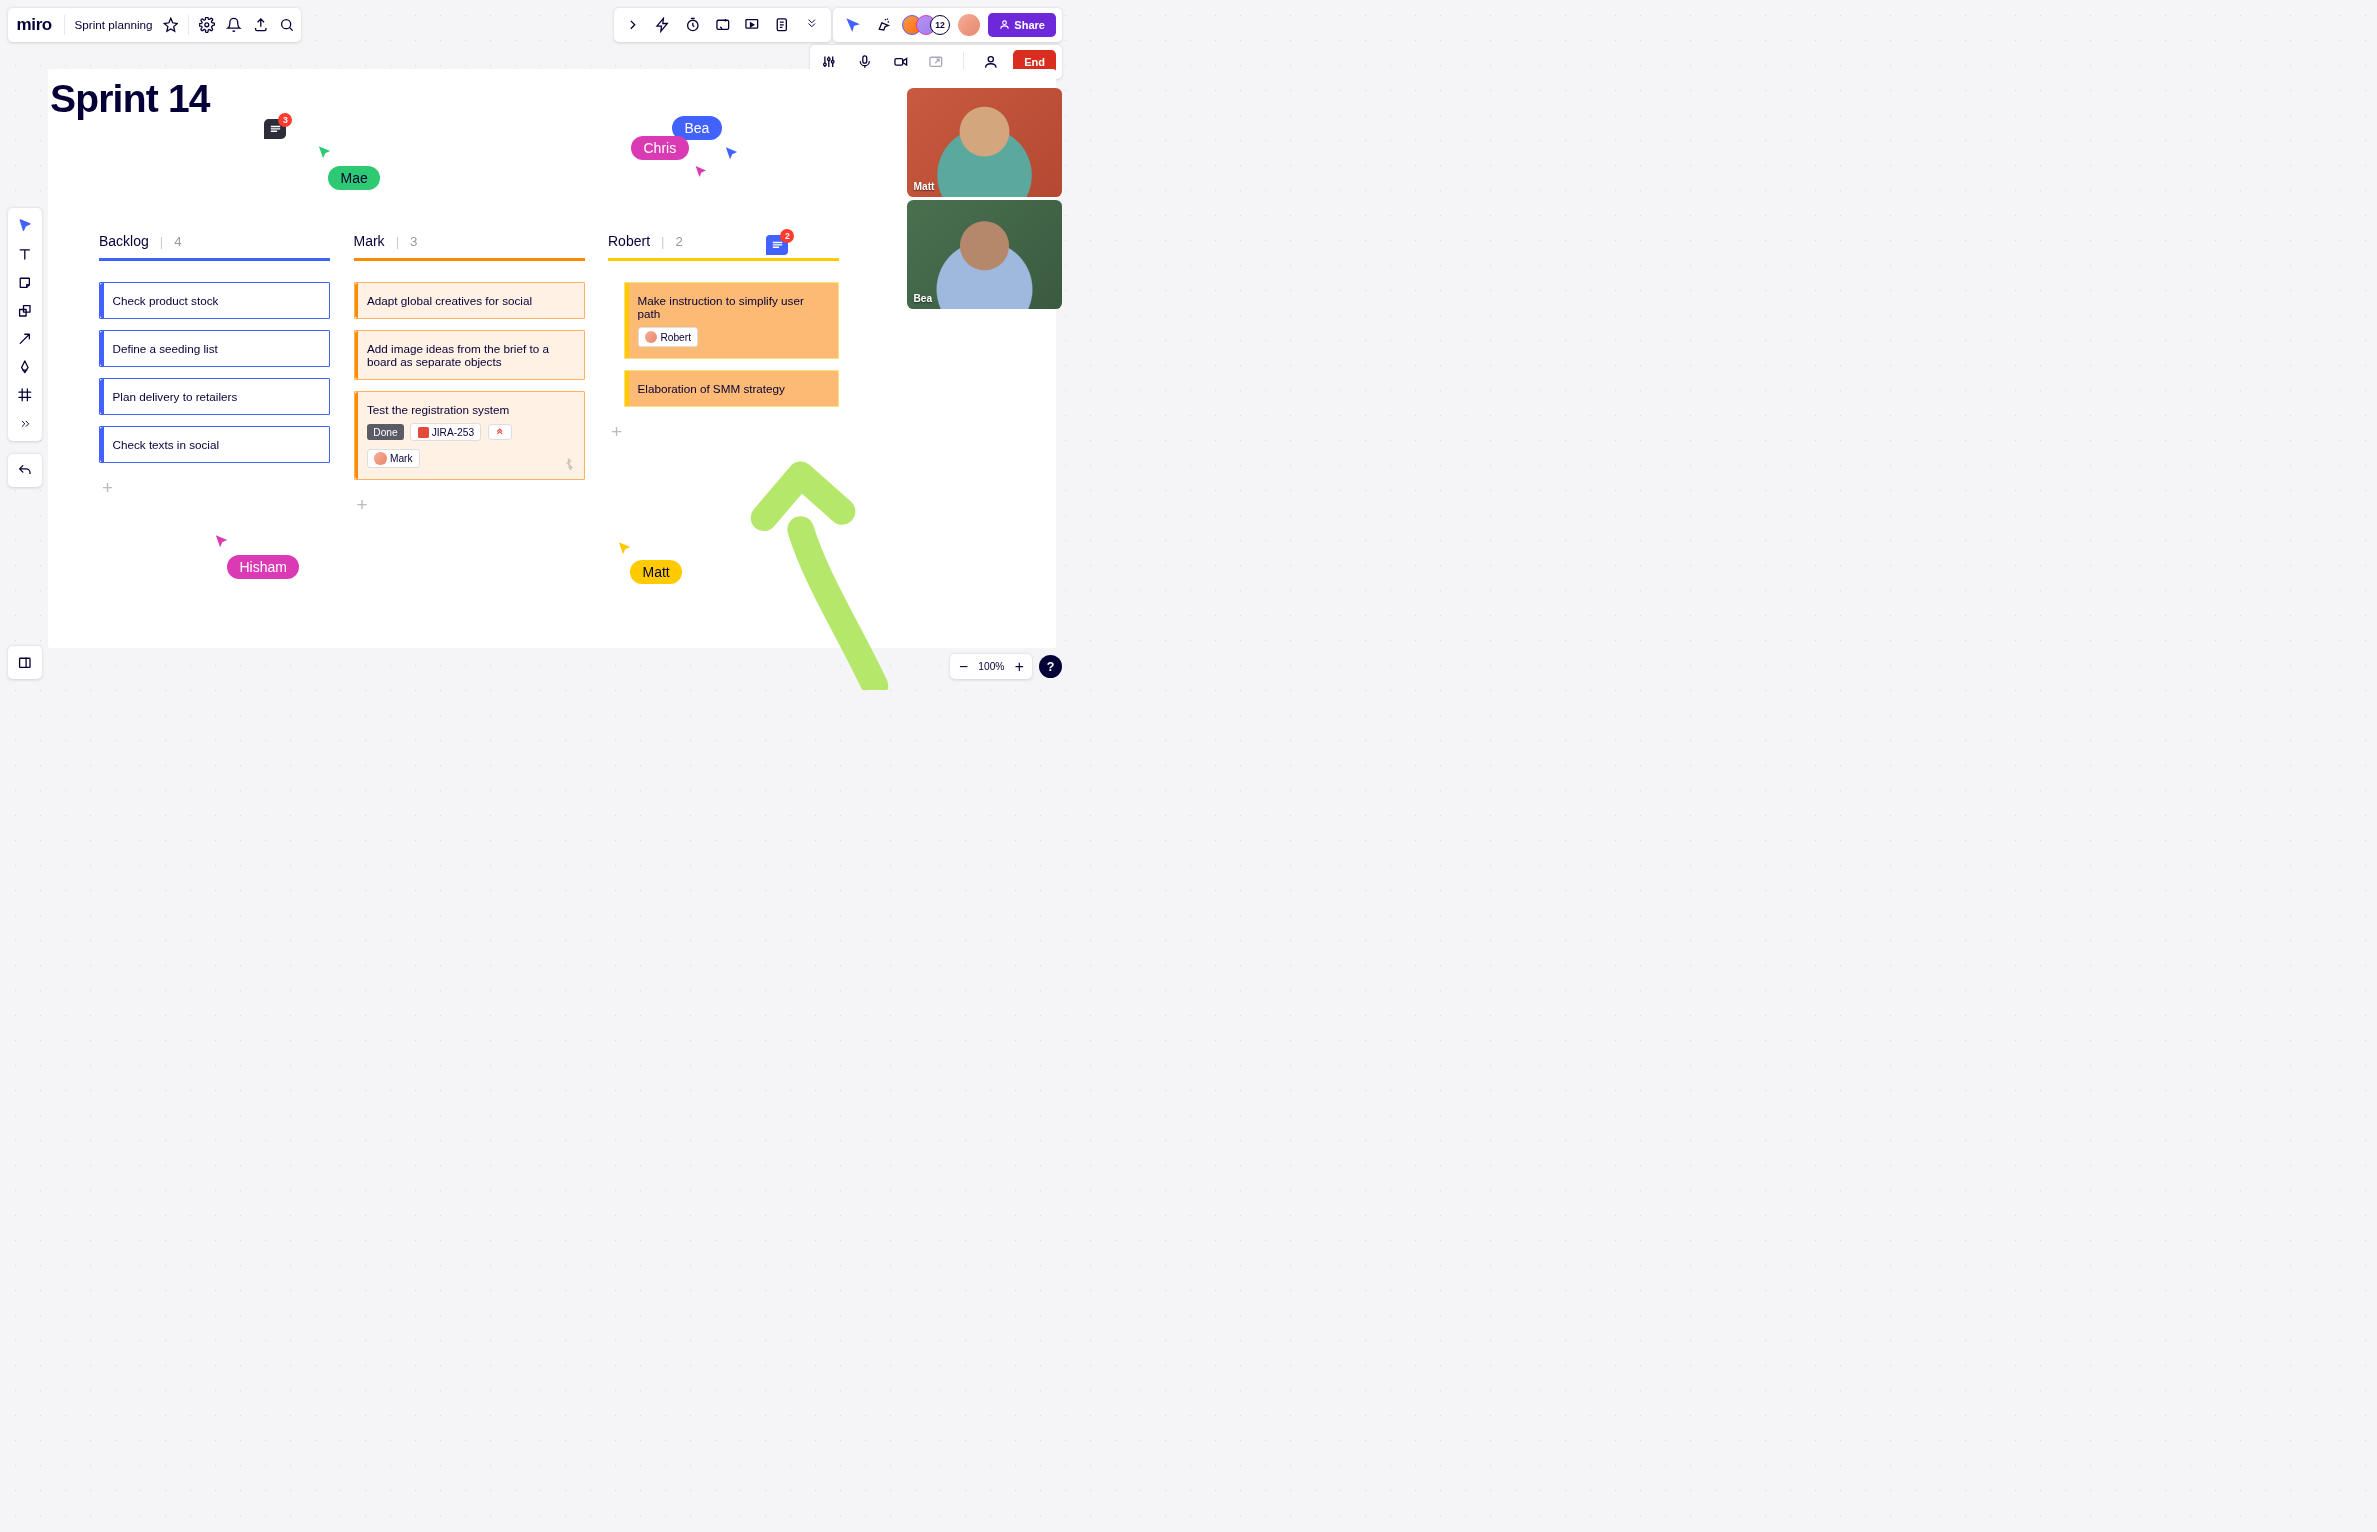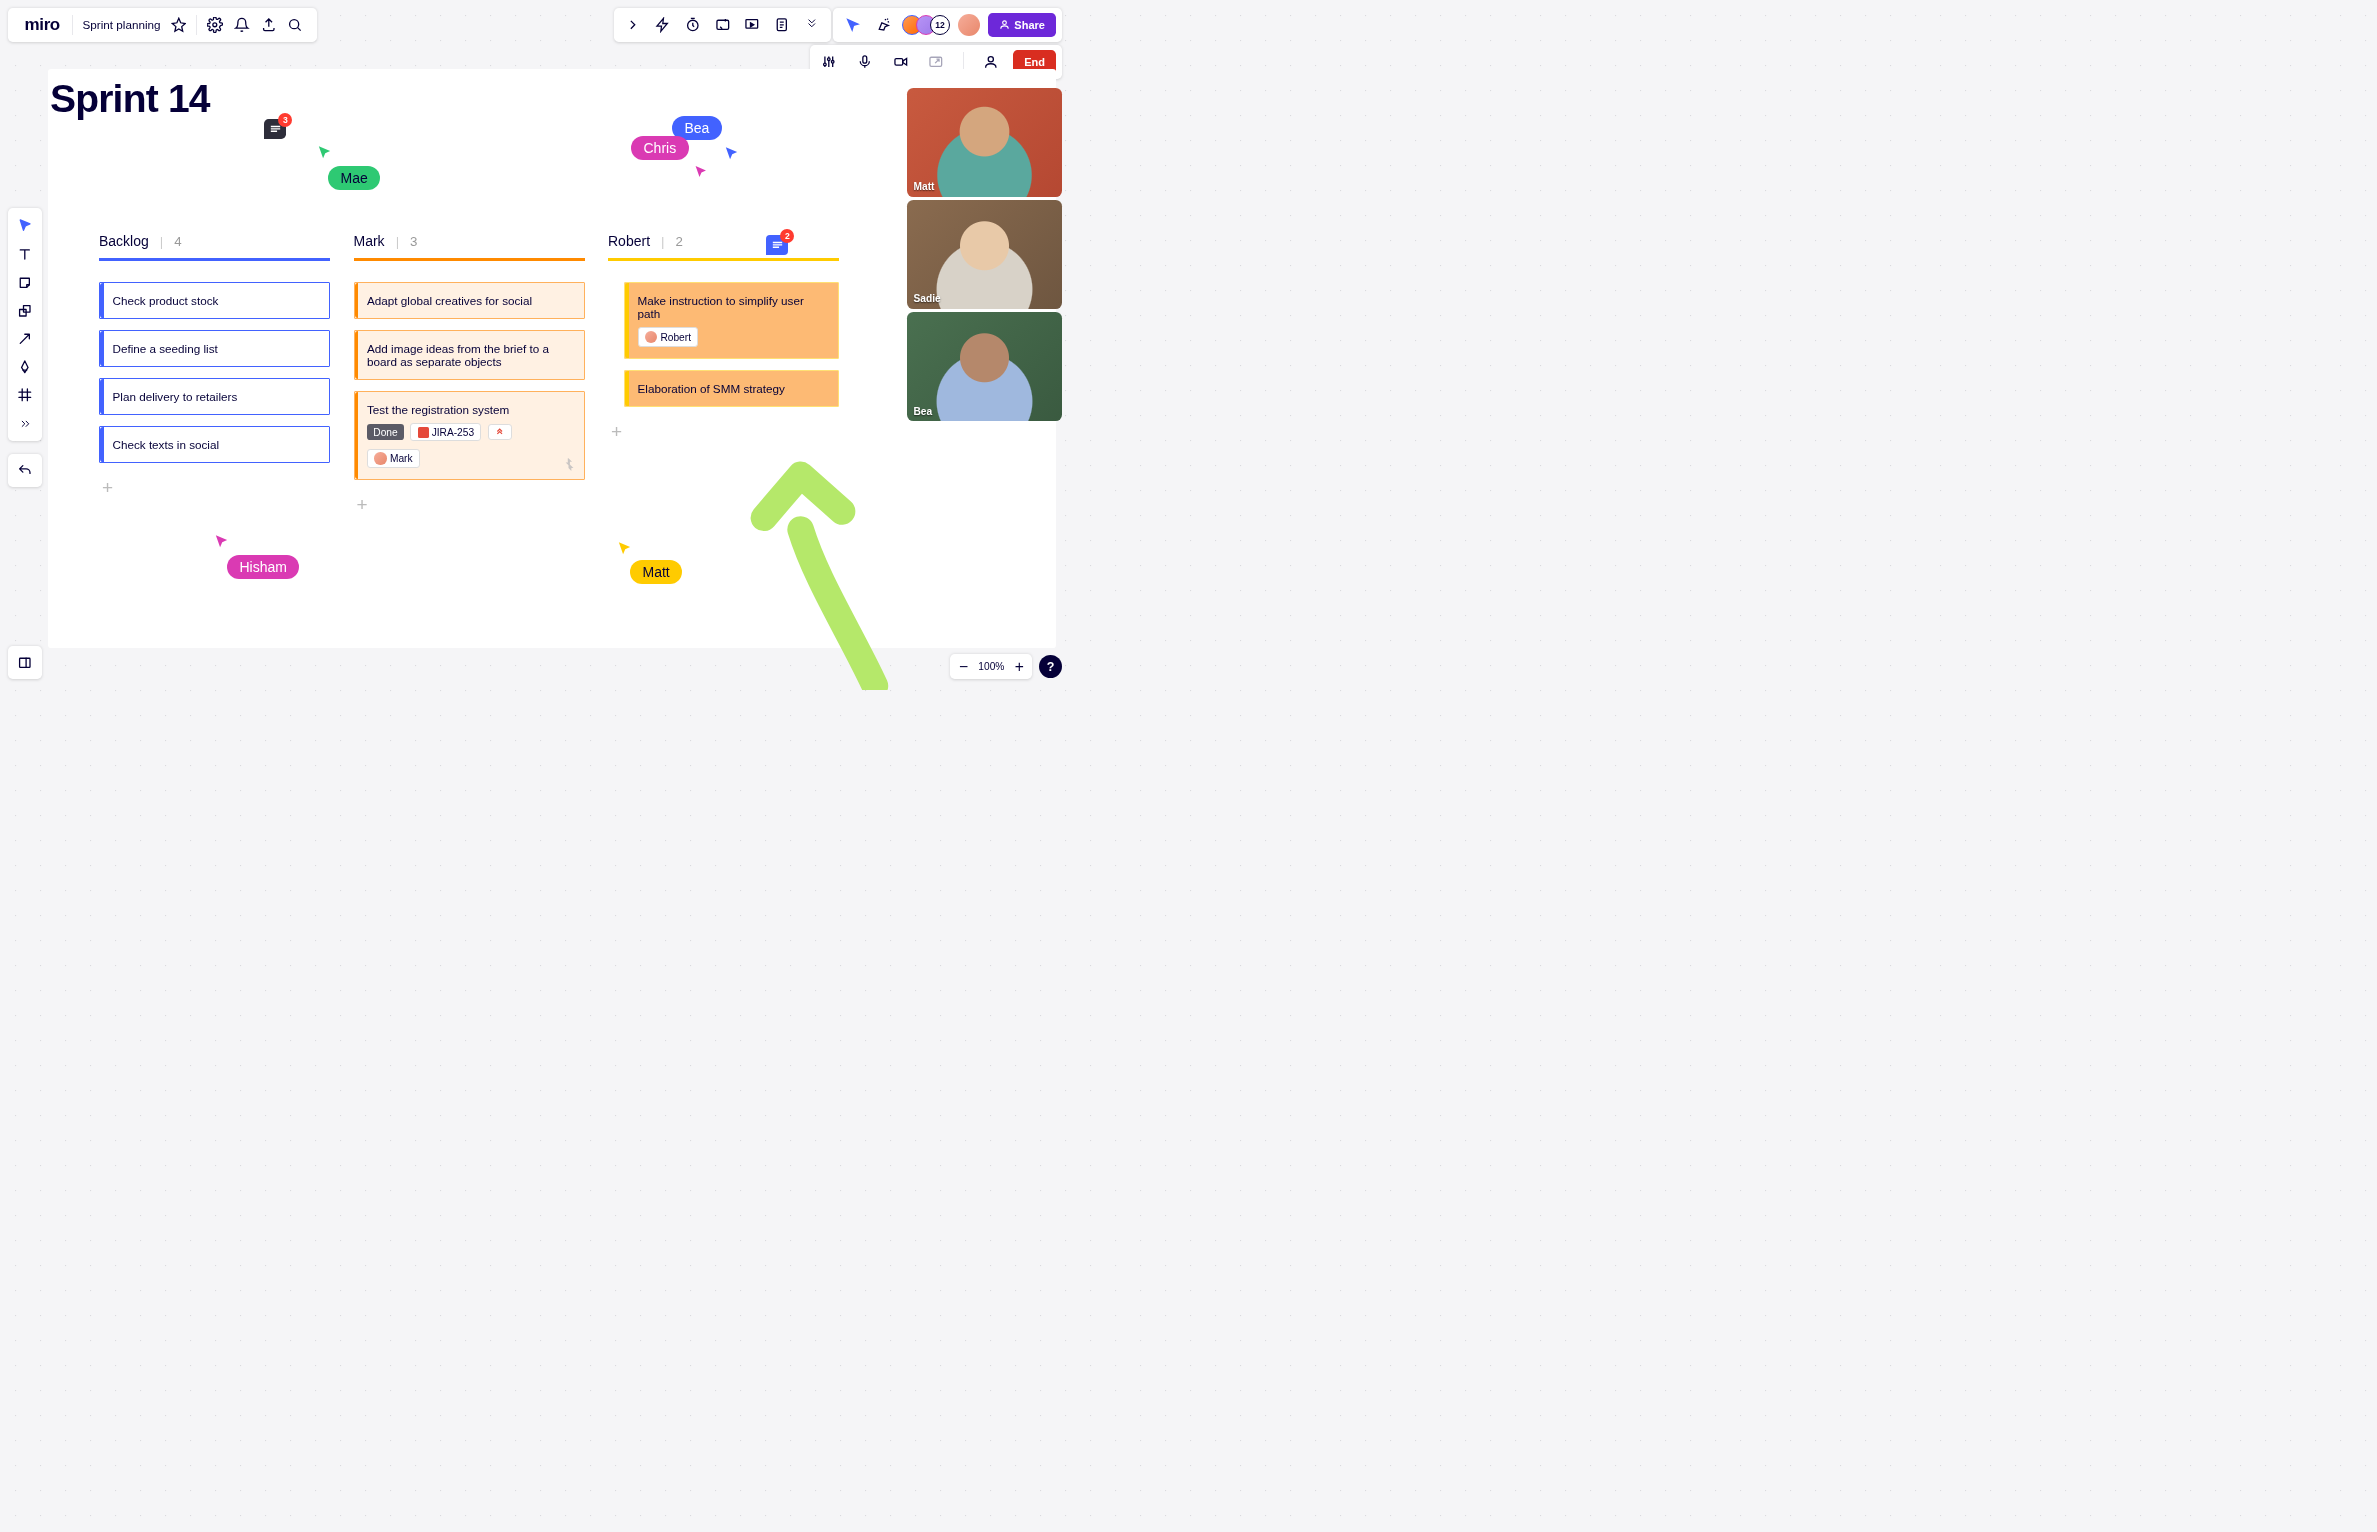--- a/index.html
+++ b/index.html
@@ -18,21 +18,21 @@
 
 .top-left {
   position: absolute;
   top: 7.8px; left: 7.8px;
   display: flex;
   align-items: center;
   background: #fff;
   border-radius: 4.7px;
   box-shadow: 0 0.8px 3.1px rgba(0,0,0,0.15);
   height: 34px;
-  padding: 0 9px;
+  padding: 0 1px;
 }
 .logo { font-weight: 800; font-size: 17px; letter-spacing: -0.4px; color: #050038; padding: 0 7.8px; }
 .vdiv { width: 0.8px; height: 20.3px; background: #e8e8ec; margin: 0 4.7px; }
 .board-name { font-size: 11.7px; color: #050038; padding: 0 4.7px; }
 .icon-btn { width: 26.6px; height: 26.6px; display:flex; align-items:center; justify-content:center; border-radius:3.1px; cursor:pointer; color:#050038; }
 .icon-btn svg { width:15.6px; height:15.6px; stroke:#050038; fill:none; stroke-width:2; }
 
 
 .top-right-a, .top-right-b, .top-right-c {
   position: absolute; top: 7.8px;
@@ -486,23 +486,20 @@
 
 <svg class="big-arrow" width="172" height="235" viewBox="0 0 220 300">
   <path d="M170 295 C 140 230, 95 160, 75 95" stroke="#b5e86a" stroke-width="34" fill="none" stroke-linecap="round"></path>
   <path d="M28 80 L75 25 L128 72" stroke="#b5e86a" stroke-width="34" fill="none" stroke-linecap="round" stroke-linejoin="round"></path>
 </svg>
 
 <div class="video-stack">
   <div class="vid v-matt">
       <span class="name">Matt</span>
     </div>
-  <div class="vid v-sadie">
-      <span class="name">Sadie</span>
-    </div>
   <div class="vid v-bea">
       <span class="name">Bea</span>
     </div>
 </div>
 
 <div class="bottom-left">
   <span class="tool-btn">
       <svg viewBox="0 0 24 24">
         <rect x="4" y="5" width="16" height="14" rx="1"></rect>
         <path d="M14 5v14"></path>

